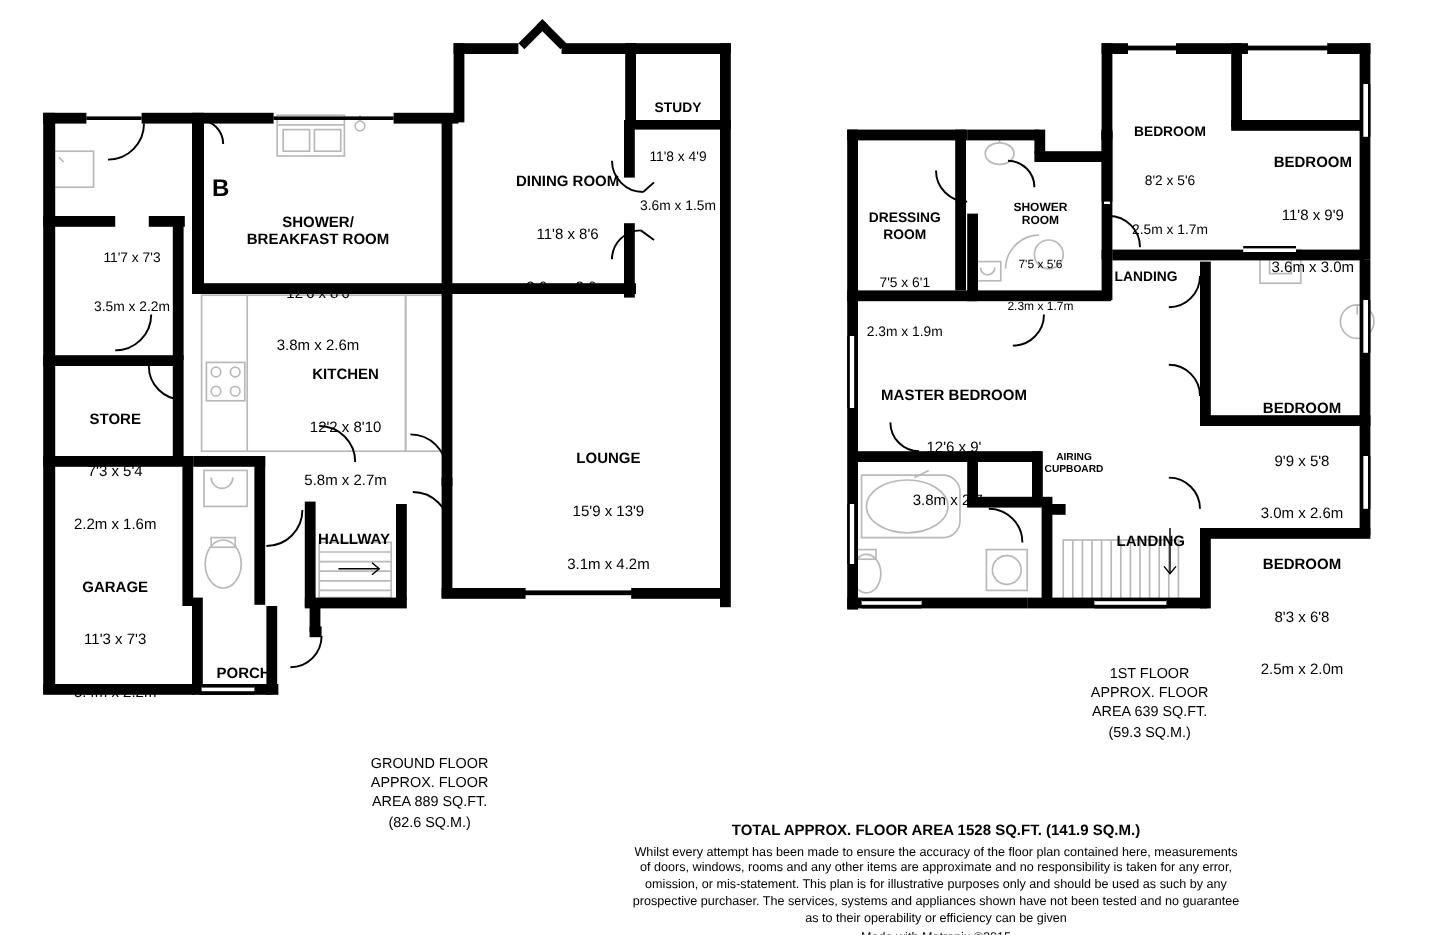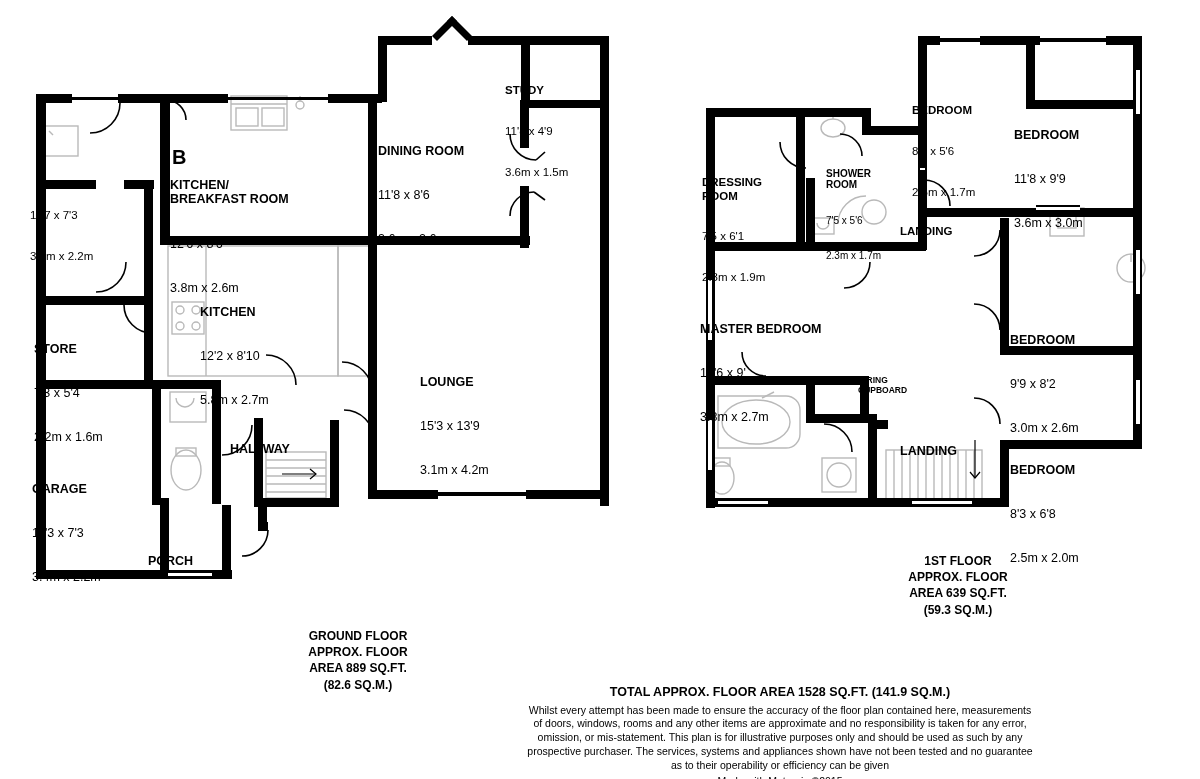--- a/index.html
+++ b/index.html
@@ -17,21 +17,21 @@
   }
   #plan {
     position: absolute;
     left: 0;
     top: 0;
     width: 1200px;
     height: 779px;
   }
   .lbl {
     position: absolute;
-    text-align: left;
+    text-align: center;
     line-height: 1.18;
     white-space: pre;
     color: #000;
   }
   .lbl .t {
     display: block;
   }
   .name {
     font-weight: bold;
   }
@@ -56,21 +56,21 @@
   .footer .ttl {
     font-size: 12.5px;
     font-weight: bold;
     display: block;
     margin-bottom: 3px;
   }
   .areablk {
     position: absolute;
     text-align: center;
     font-size: 12px;
-    font-weight: bold;
+    font-weight: normal;
     line-height: 1.35;
   }
 </style>
 </head>
 <body>
 
 <svg id="plan" viewBox="0 0 1200 779" xmlns="http://www.w3.org/2000/svg">
 
   <g>
 
@@ -328,21 +328,21 @@
     </g>
   </g>
 </svg>
 
 <div class="lbl sm" style="left:30px; top:182px; width:160px;">
   <span class="t">11'7 x 7'3</span>
   <span class="t">3.5m x 2.2m</span>
 </div>
 
 <div class="lbl med" style="left:170px; top:148px; width:190px;">
-  <span class="t name" style="white-space: pre-line;">KITCHEN/
+  <span class="t name" style="white-space: pre-line;">SHOWER/
 BREAKFAST ROOM</span>
   <span class="t">12'6 x 8'6</span>
   <span class="t">3.8m x 2.6m</span>
 </div>
 
 <div class="lbl med" style="left:378px; top:114px; width:190px;">
   <span class="t name">DINING ROOM</span>
   <span class="t">11'8 x 8'6</span>
   <span class="t">3.6m x 2.6m</span>
 </div>
@@ -354,21 +354,21 @@
 </div>
 
 <div class="lbl med" style="left:200px; top:275px; width:176px;">
   <span class="t name">KITCHEN</span>
   <span class="t">12'2 x 8'10</span>
   <span class="t">5.8m x 2.7m</span>
 </div>
 
 <div class="lbl med" style="left:420px; top:345px; width:174px;">
   <span class="t name">LOUNGE</span>
-  <span class="t">15'3 x 13'9</span>
+  <span class="t">15'9 x 13'9</span>
   <span class="t">3.1m x 4.2m</span>
 </div>
 
 <div class="lbl med" style="left:34px; top:312px; width:124px;">
   <span class="t name">STORE</span>
   <span class="t">7'3 x 5'4</span>
   <span class="t">2.2m x 1.6m</span>
 </div>
 
 <div class="lbl med" style="left:32px; top:452px; width:128px;">
@@ -416,21 +416,21 @@
 </div>
 
 <div class="lbl med" style="left:700px; top:292px; width:190px;">
   <span class="t name">MASTER BEDROOM</span>
   <span class="t">12'6 x 9'</span>
   <span class="t">3.8m x 2.7m</span>
 </div>
 
 <div class="lbl med" style="left:1010px; top:303px; width:150px;">
   <span class="t name">BEDROOM</span>
-  <span class="t">9'9 x 8'2</span>
+  <span class="t">9'9 x 5'8</span>
   <span class="t">3.0m x 2.6m</span>
 </div>
 
 <div class="lbl med" style="left:1010px; top:433px; width:150px;">
   <span class="t name">BEDROOM</span>
   <span class="t">8'3 x 6'8</span>
   <span class="t">2.5m x 2.0m</span>
 </div>
 
 <div class="lbl sm name" style="left:900px; top:198px; width:110px;">

